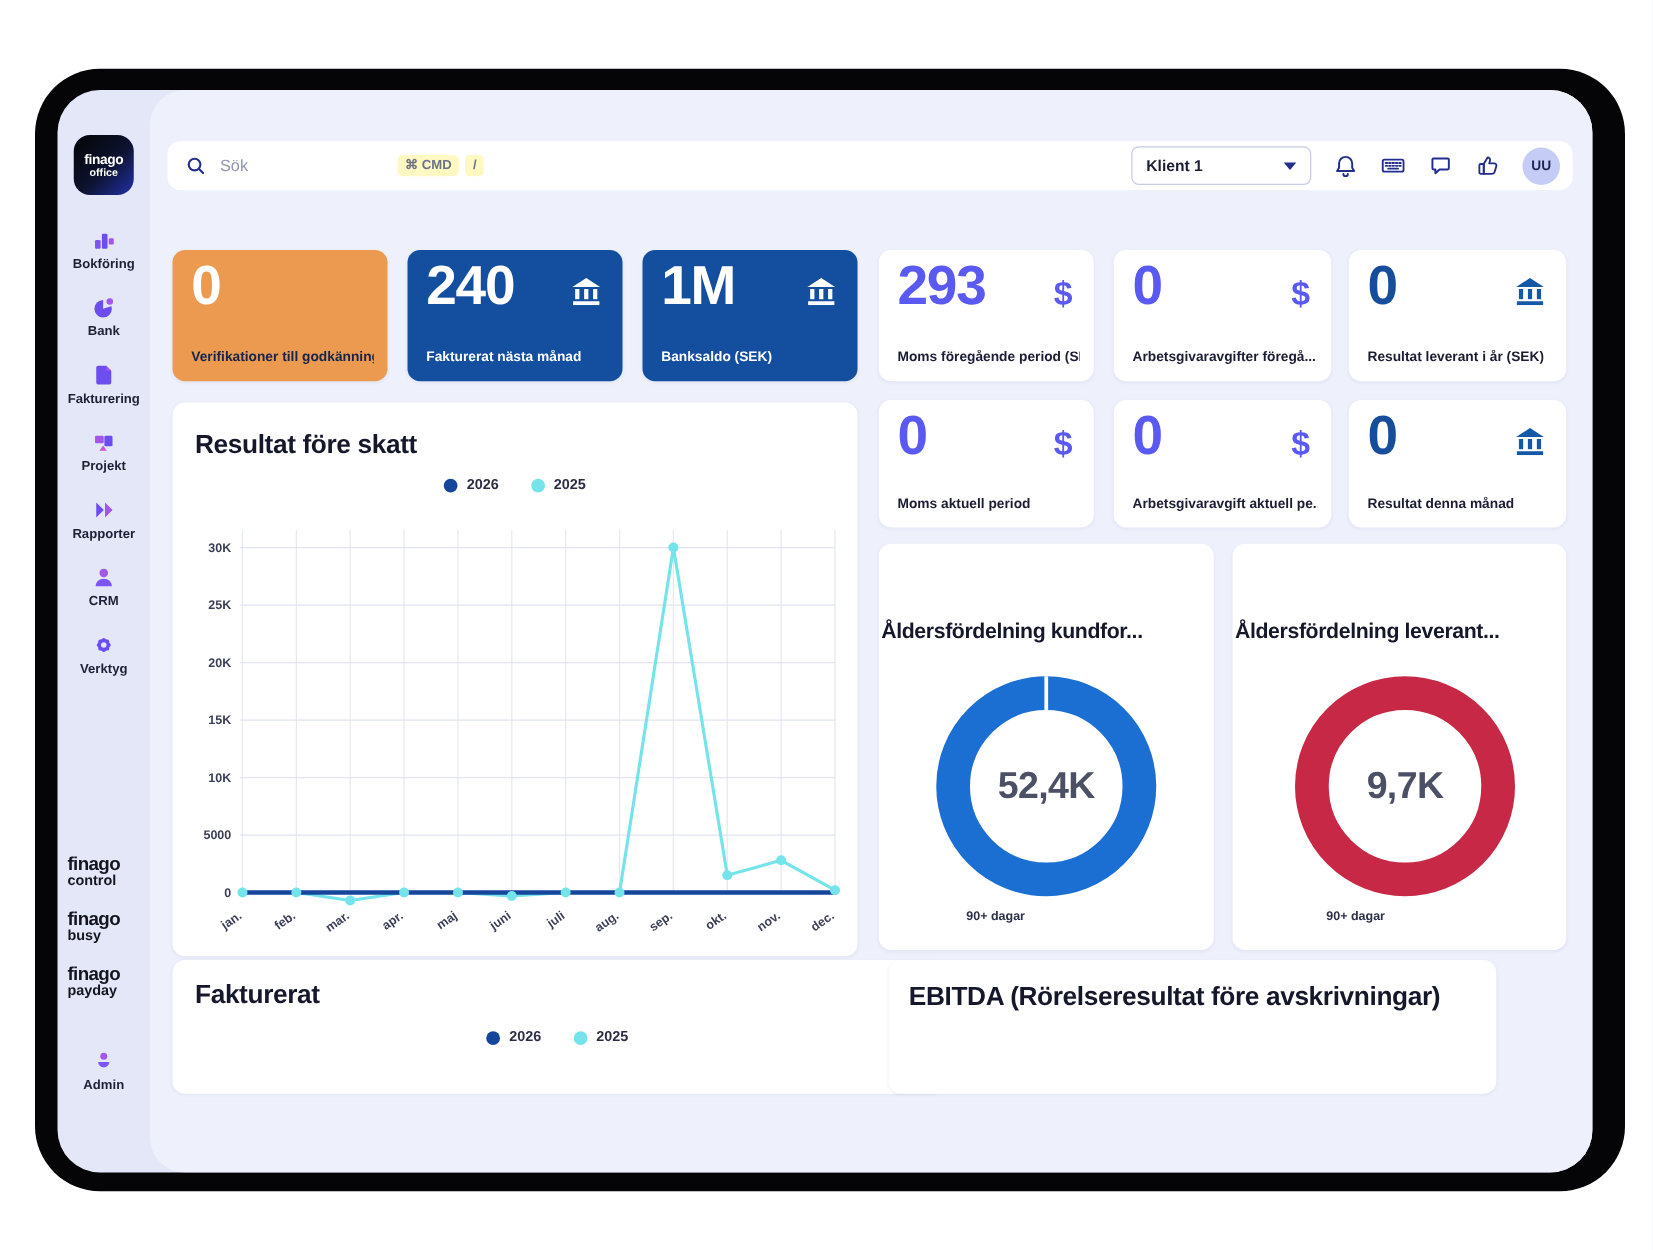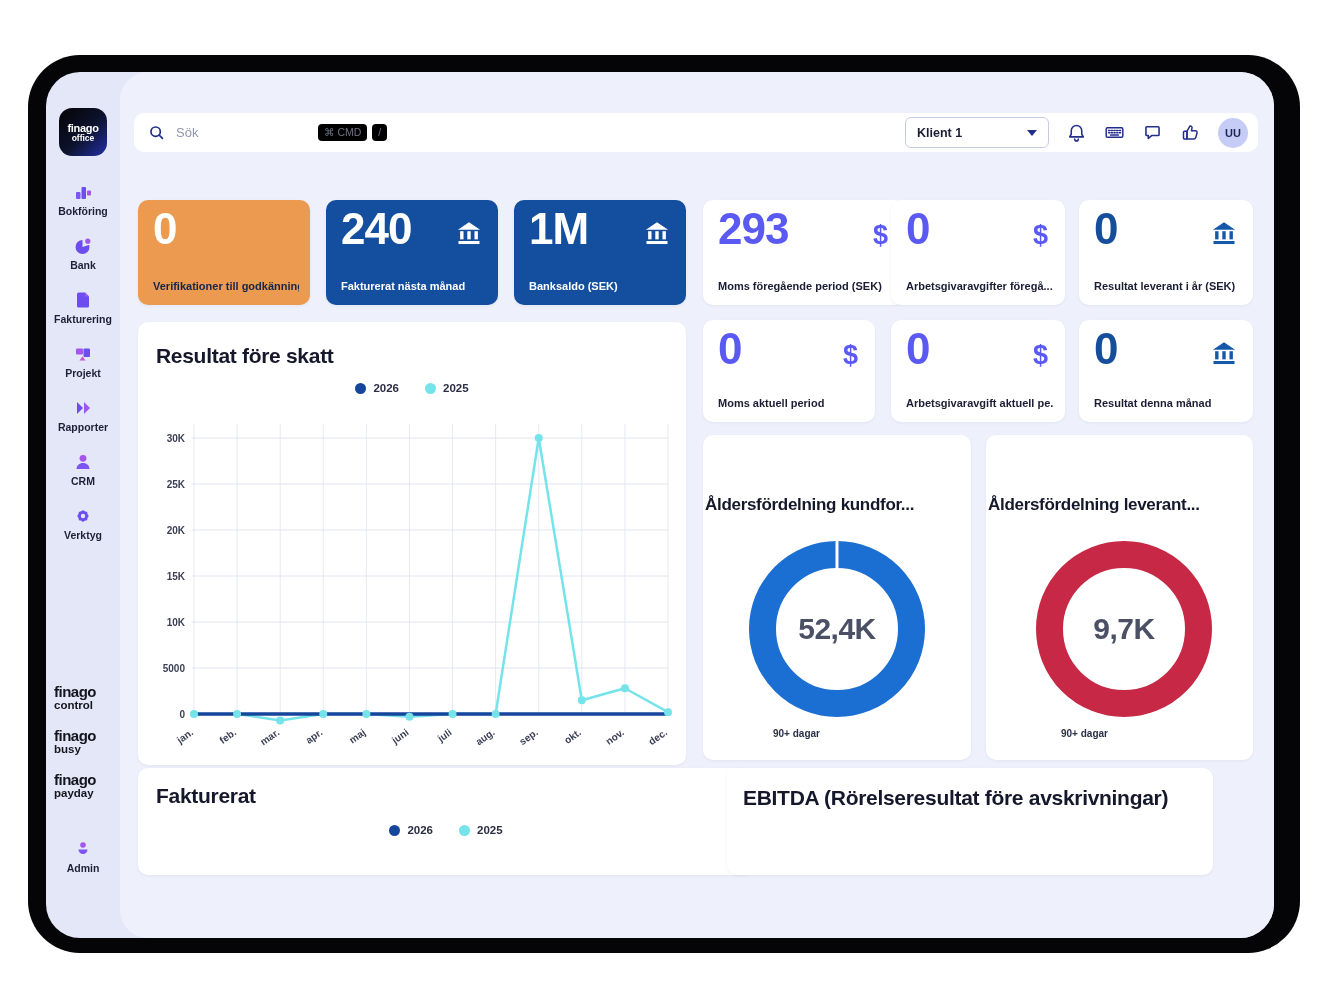--- a/index.html
+++ b/index.html
@@ -33,21 +33,21 @@
         background:#eef1fc;border-radius:28px 0 0 28px;}
 
   
   .header{position:absolute;left:14px;top:41px;width:1124px;height:39px;background:#fff;
           border-radius:10px;}
   .search-wrap{position:absolute;left:14px;top:0;height:39px;display:flex;align-items:center;gap:9px;}
   .search-input{border:none;outline:none;background:transparent;font-size:13px;color:#30344c;width:120px;
                 font-family:"Liberation Sans",sans-serif;}
   .search-input::placeholder{color:#8f95af;}
   .kbd-group{position:absolute;left:184px;top:0;height:39px;display:flex;align-items:center;gap:5px;}
-  .kbd{background:#000000;color:#6d7288;font-size:10.5px;font-weight:400;border-radius:4px;
+  .kbd{background:#fef9c3;color:#6d7288;font-size:10.5px;font-weight:700;border-radius:4px;
        padding:2px 6px;line-height:1.3;}
   .hdr-right{position:absolute;right:10px;top:0;height:39px;display:flex;align-items:center;gap:17px;}
   .client-select{width:144px;height:31px;border:1px solid #c6cbe4;border-radius:6px;background:#fff;
                  display:flex;align-items:center;justify-content:space-between;padding:0 11px;
                  box-sizing:border-box;cursor:pointer;}
   .client-label{font-size:12.5px;font-weight:600;color:#1b1e33;}
   .caret{width:0;height:0;border-left:5px solid transparent;border-right:5px solid transparent;
          border-top:6px solid #232e8c;}
   .hdr-icon{width:21px;height:21px;cursor:pointer;display:block;}
   .avatar{width:30px;height:30px;border-radius:50%;background:#c5cdf6;color:#1f2550;
@@ -239,21 +239,21 @@
       <svg class="kpi-icon-bank" viewBox="0 0 24 24" fill="currentColor">
         <path d="M12 2L2.5 8.3h19z"></path>
           <rect x="4.4" y="9.6" width="2.9" height="7"></rect>
           <rect x="10.55" y="9.6" width="2.9" height="7"></rect>
           <rect x="16.7" y="9.6" width="2.9" height="7"></rect>
           <rect x="3" y="18" width="18" height="2.6"></rect>
       </svg>
       <div class="kpi-label white">Banksaldo (SEK)</div>
     </div>
 
-    <div class="card" style="left:583px;top:128px;width:172px;height:105px;padding-left:30px;">
+    <div class="card" style="left:583px;top:128px;width:172px;height:105px;">
       <div class="kpi-value purple">293</div>
       <div class="kpi-icon-dollar">$</div>
       <div class="kpi-label dark">Moms föregående period (SEK)</div>
     </div>
     <div class="card" style="left:771px;top:128px;width:174px;height:105px;">
       <div class="kpi-value purple">0</div>
       <div class="kpi-icon-dollar">$</div>
       <div class="kpi-label dark">Arbetsgivaravgifter föregå...</div>
     </div>
     <div class="card" style="left:959px;top:128px;width:174px;height:105px;">
@@ -384,18 +384,18 @@
           <span class="legend-dot" style="background: rgb(22, 69, 156);"></span>
           <span class="legend-text">2026</span>
         </div>
         <div class="legend-item">
           <span class="legend-dot" style="background: rgb(116, 227, 234);"></span>
           <span class="legend-text">2025</span>
         </div>
       </div>
     </div>
 
-    <div class="card" style="left:607px;top:696px;width:486px;height:107px;">
+    <div class="card" style="left:591px;top:696px;width:486px;height:107px;">
       <div class="panel-title" style="top:18px;left:16px;">EBITDA (Rörelseresultat före avskrivningar)</div>
     </div>
 
   </div>
 </div>
 
 </body></html>

